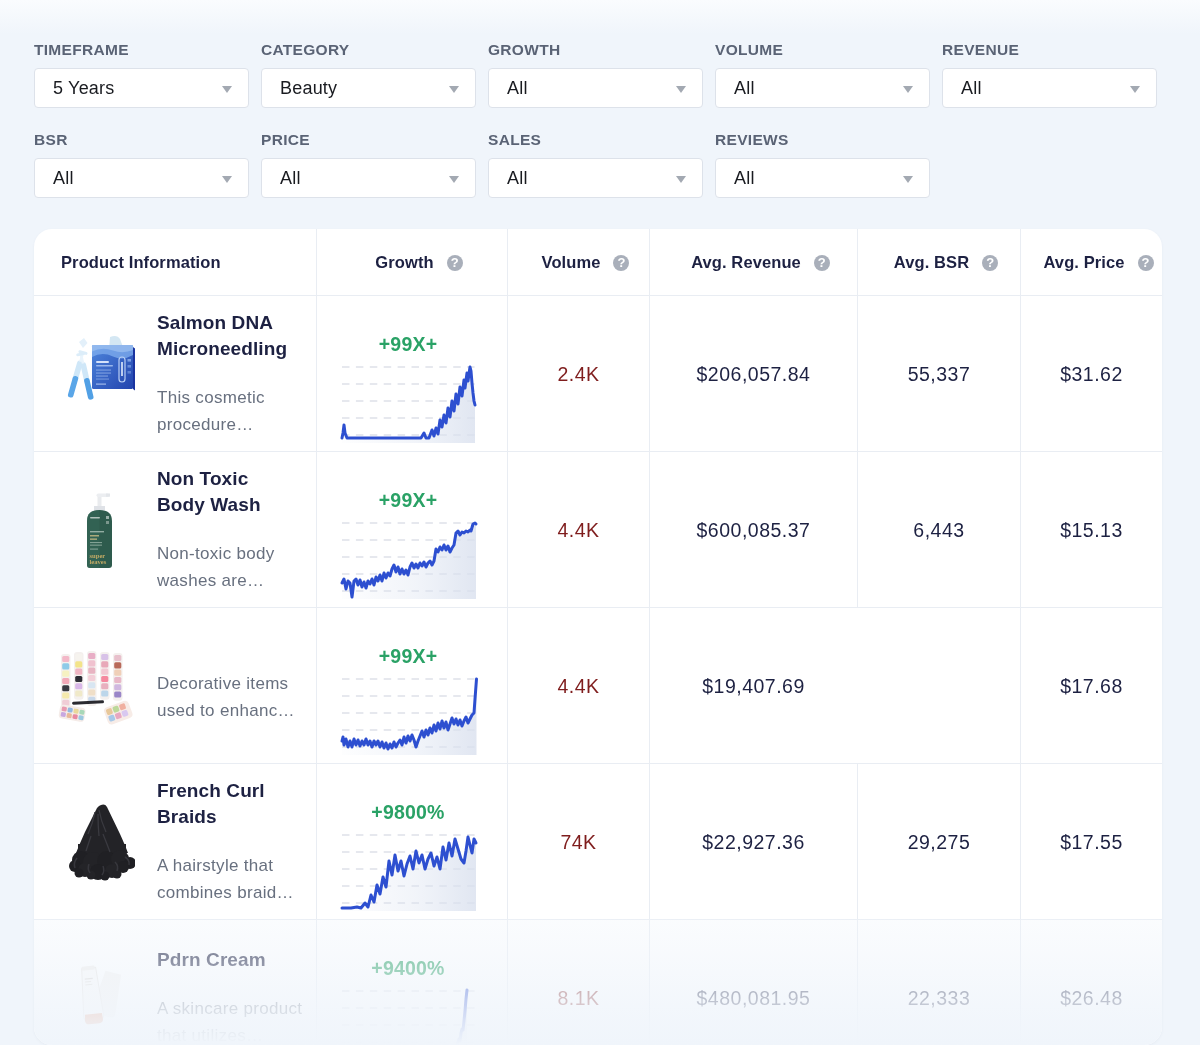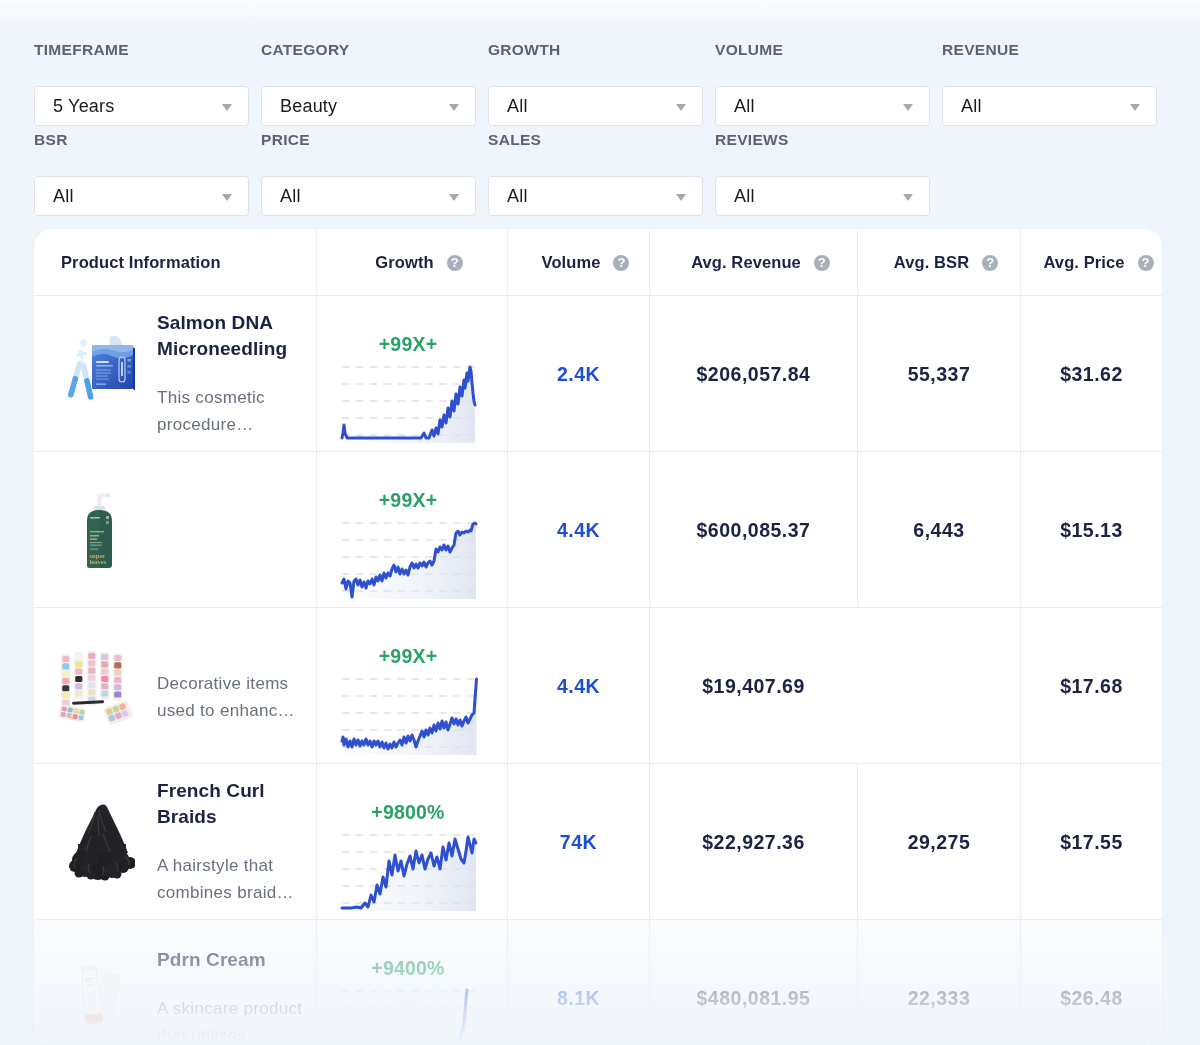--- a/index.html
+++ b/index.html
@@ -1,18 +1,18 @@
 <!DOCTYPE html>
 <html><head><meta charset="utf-8"><style>
 *{margin:0;padding:0;box-sizing:border-box}
 html,body{width:1200px;height:1045px;overflow:hidden}
 body{font-family:"Liberation Sans",sans-serif;background:linear-gradient(180deg,#fafcfe 0%,#f0f5fb 34px,#f0f5fb 100%);position:relative}
 .flt{position:absolute;width:215px}
 .flbl{font-size:15.5px;font-weight:bold;color:#5a6375;letter-spacing:0.3px;height:17px;line-height:17px}
-.fbox{margin-top:28px;height:40px;background:#fff;border:1px solid #dde2ea;border-radius:4px;display:flex;align-items:center;position:relative}
+.fbox{margin-top:10px;height:40px;background:#fff;border:1px solid #dde2ea;border-radius:4px;display:flex;align-items:center;position:relative}
 .fbox span{font-size:18px;color:#191b20;margin-left:18px;letter-spacing:0.2px}
 .arr{position:absolute;right:16px;top:16.5px;width:0;height:0;border-left:5.5px solid transparent;border-right:5.5px solid transparent;border-top:7px solid #a3a9b2}
 .tbl{position:absolute;left:34px;top:229px;width:1128px;height:816px;background:#fff;border-radius:18px;overflow:hidden;box-shadow:0 1px 3px rgba(30,50,100,0.05)}
 .thead{position:relative;height:67px;border-bottom:1px solid #e9edf3}
 .hc{position:absolute;top:0;height:67px;display:flex;align-items:center;justify-content:center;font-size:16.5px;font-weight:bold;color:#1d2142;letter-spacing:0.1px;padding-left:14px}
 .hc span{margin-right:13px}
 .hc .q{margin-right:0}
 .hc1{left:0;width:282px;justify-content:flex-start;padding-left:27px;font-size:16.5px}
 .hc2{left:282px;width:191px}.hc3{left:473px;width:142px}.hc4{left:615px;width:208px}.hc5{left:823px;width:163px}.hc6{left:986px;width:142px}
 .hc2,.hc3,.hc4,.hc5,.hc6,.c2,.c3,.c4,.c5,.c6{border-left:1px solid #e9edf3}
@@ -20,22 +20,22 @@
 .c{position:absolute;top:0;height:156px}
 .c1{left:0;width:282px}.c2{left:282px;width:191px}.c3{left:473px;width:142px}.c4{left:615px;width:208px}.c5{left:823px;width:163px}.c6{left:986px;width:142px}
 .c3,.c4,.c5,.c6{display:flex;align-items:center;justify-content:center}
 .pimg{position:absolute;left:21px;top:38px;width:80px;height:80px}
 .ptxt{position:absolute;left:123px;top:50%;transform:translateY(-50%);width:156px}
 .ptitle{font-size:19px;font-weight:bold;color:#1d2142;line-height:26px;letter-spacing:0.1px}
 .pdesc{margin-top:22px;font-size:17px;color:#68707f;line-height:27px;letter-spacing:0.3px}
 .c2{text-align:center}
 .glabel{margin-top:38px;transform:translateX(-4px);font-size:19.5px;font-weight:bold;color:#2aa266;letter-spacing:0.2px;height:20px;line-height:20px}
 .chart{margin-top:9px;margin-left:22px;width:140px;height:80px;text-align:left}
-.vol{font-size:19.5px;font-weight:bold;color:#1d4ed8;letter-spacing:0.5px}
-.val{font-size:19.5px;font-weight:bold;color:#1d2142;letter-spacing:0.5px}
+.vol{font-size:19.5px;font-weight:normal;color:#7f1d1d;letter-spacing:0.5px}
+.val{font-size:19.5px;font-weight:normal;color:#1d2142;letter-spacing:0.5px}
 .q{display:inline-block;width:16px;height:16px;border-radius:8px;background:#a9afba;color:#fff;font-size:13px;font-weight:bold;text-align:center;line-height:16.5px}
 .fade{position:absolute;left:0;top:690px;width:1128px;height:126px;background:linear-gradient(180deg,rgba(240,245,251,0.30) 0%,rgba(240,245,251,0.62) 45%,rgba(240,245,251,0.88) 80%,rgba(240,245,251,1) 100%);pointer-events:none}
 </style></head>
 <body>
 <div class="flt" style="left:34px;top:41px">
     <div class="flbl">TIMEFRAME</div>
     <div class="fbox">
       <span>5 Years</span>
       <i class="arr"></i>
     </div>
@@ -213,20 +213,24 @@
             <rect x="51" y="31" width="3" height="3" fill="#c8d4ce" opacity="0.5"></rect>
 <rect x="35" y="41" width="14" height="1.4" fill="#bed0c6" opacity="0.7"></rect>
 <rect x="35" y="45" width="9" height="1.5" fill="#c9bd85" opacity="0.8"></rect>
             <rect x="35" y="48.4" width="7" height="1.5" fill="#c9bd85" opacity="0.8"></rect>
 <rect x="35" y="52" width="12" height="1.1" fill="#b9cdc2" opacity="0.6"></rect>
             <rect x="35" y="54.6" width="12" height="1.1" fill="#b9cdc2" opacity="0.6"></rect>
             <rect x="35" y="58.5" width="8" height="1.2" fill="#b9cdc2" opacity="0.55"></rect>
 <text x="34.5" y="67.5" font-family="Liberation Serif,serif" font-size="6.6" font-weight="bold" fill="#c9ae66" opacity="0.95">super</text>
 <text x="34.5" y="74" font-family="Liberation Serif,serif" font-size="6.6" font-weight="bold" fill="#c9ae66" opacity="0.95">leaves</text>
 </svg></div>
+        <div class="ptxt">
+          <div class="ptitle">Non Toxic<br>Body Wash</div>
+          <div class="pdesc">Non-toxic body<br>washes are…</div>
+        </div>
       </div>
       <div class="c c2">
         <div class="glabel">+99X+</div>
         <div class="chart"><svg width="140" height="80" viewBox="0 0 140 80">
             <defs>
               <linearGradient id="gB" x1="0" y1="0" x2="1" y2="0">
                 <stop offset="0" stop-color="#dde4f1" stop-opacity="0.05"></stop>
                 <stop offset="0.55" stop-color="#dde4f1" stop-opacity="0.4"></stop>
                 <stop offset="1" stop-color="#d9e0ee" stop-opacity="0.8"></stop>
               </linearGradient>

